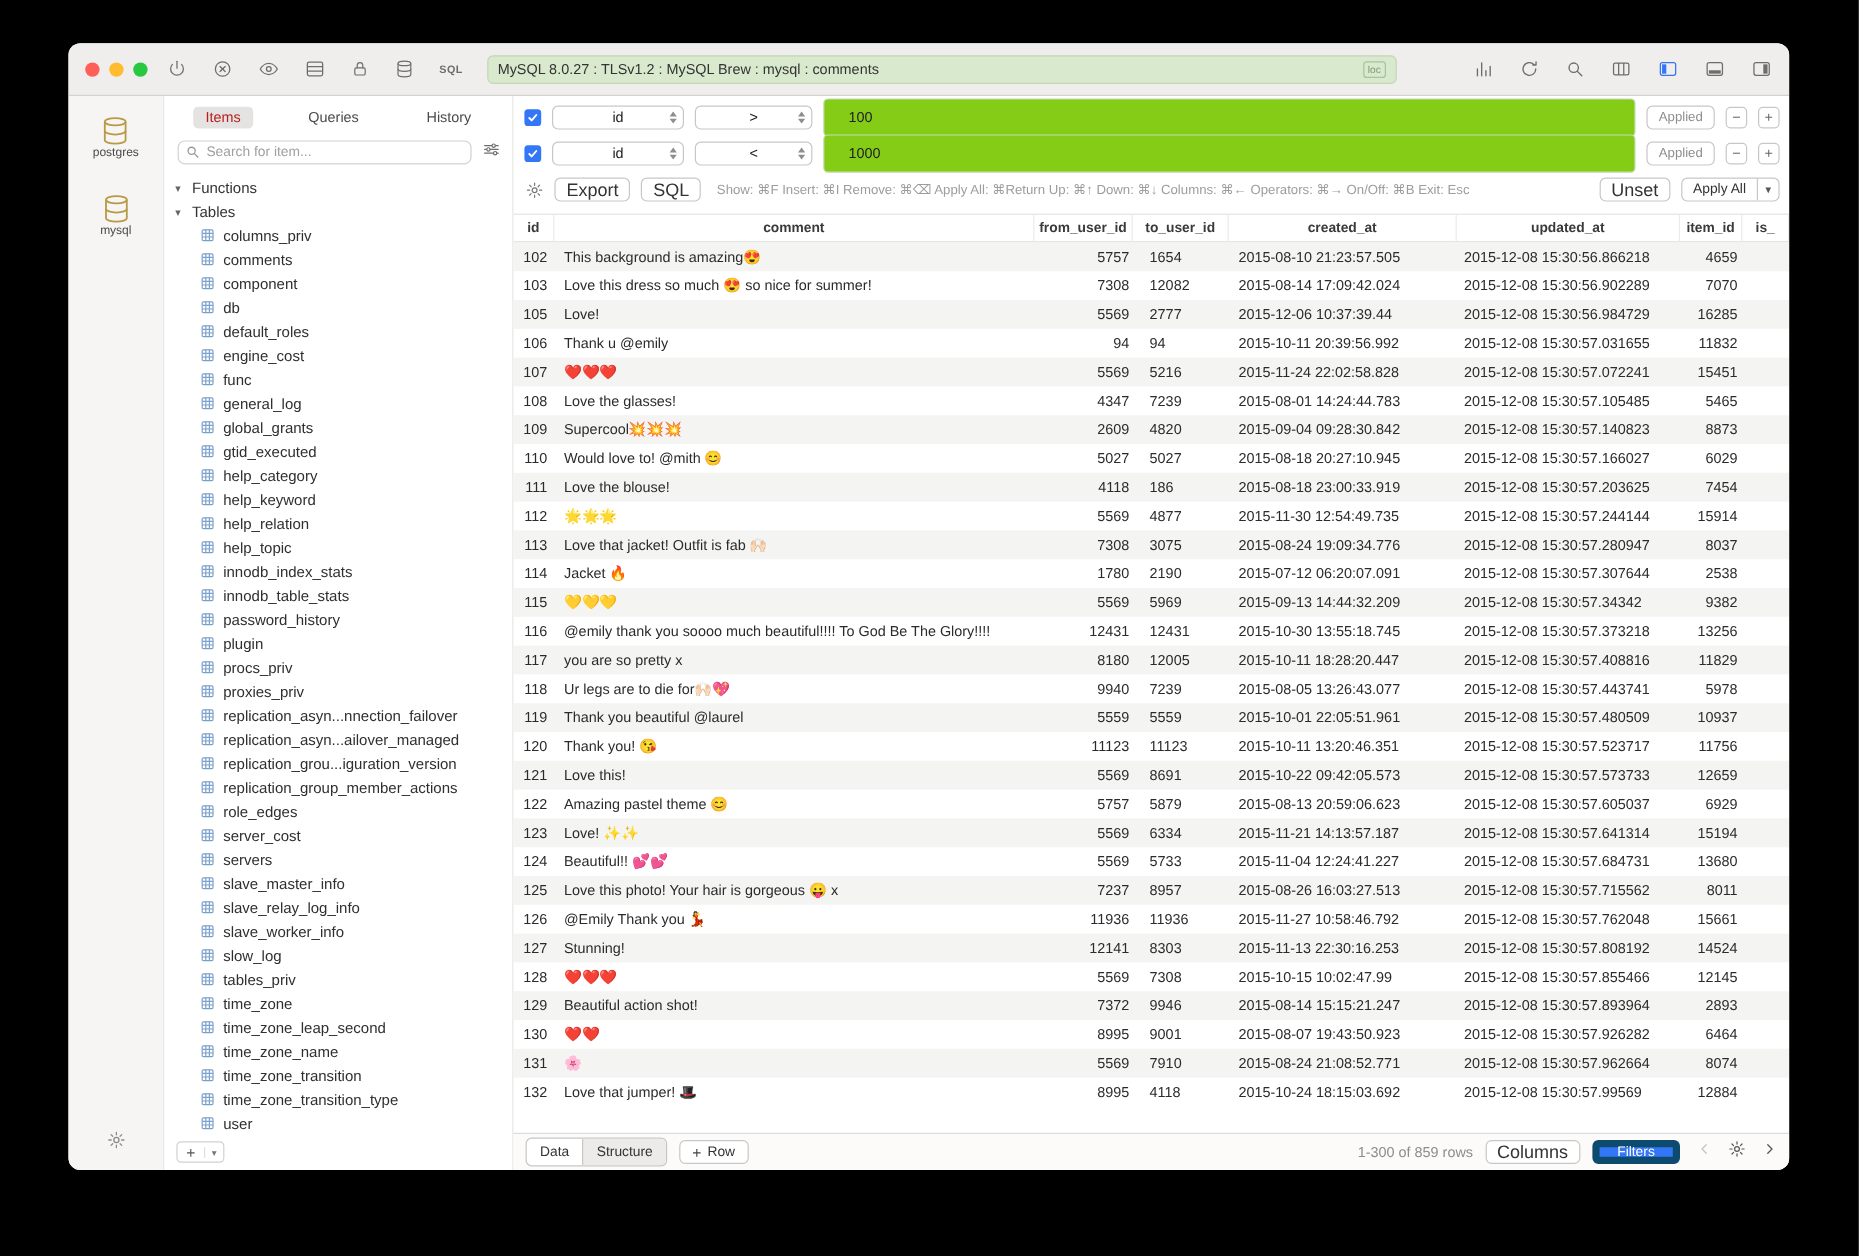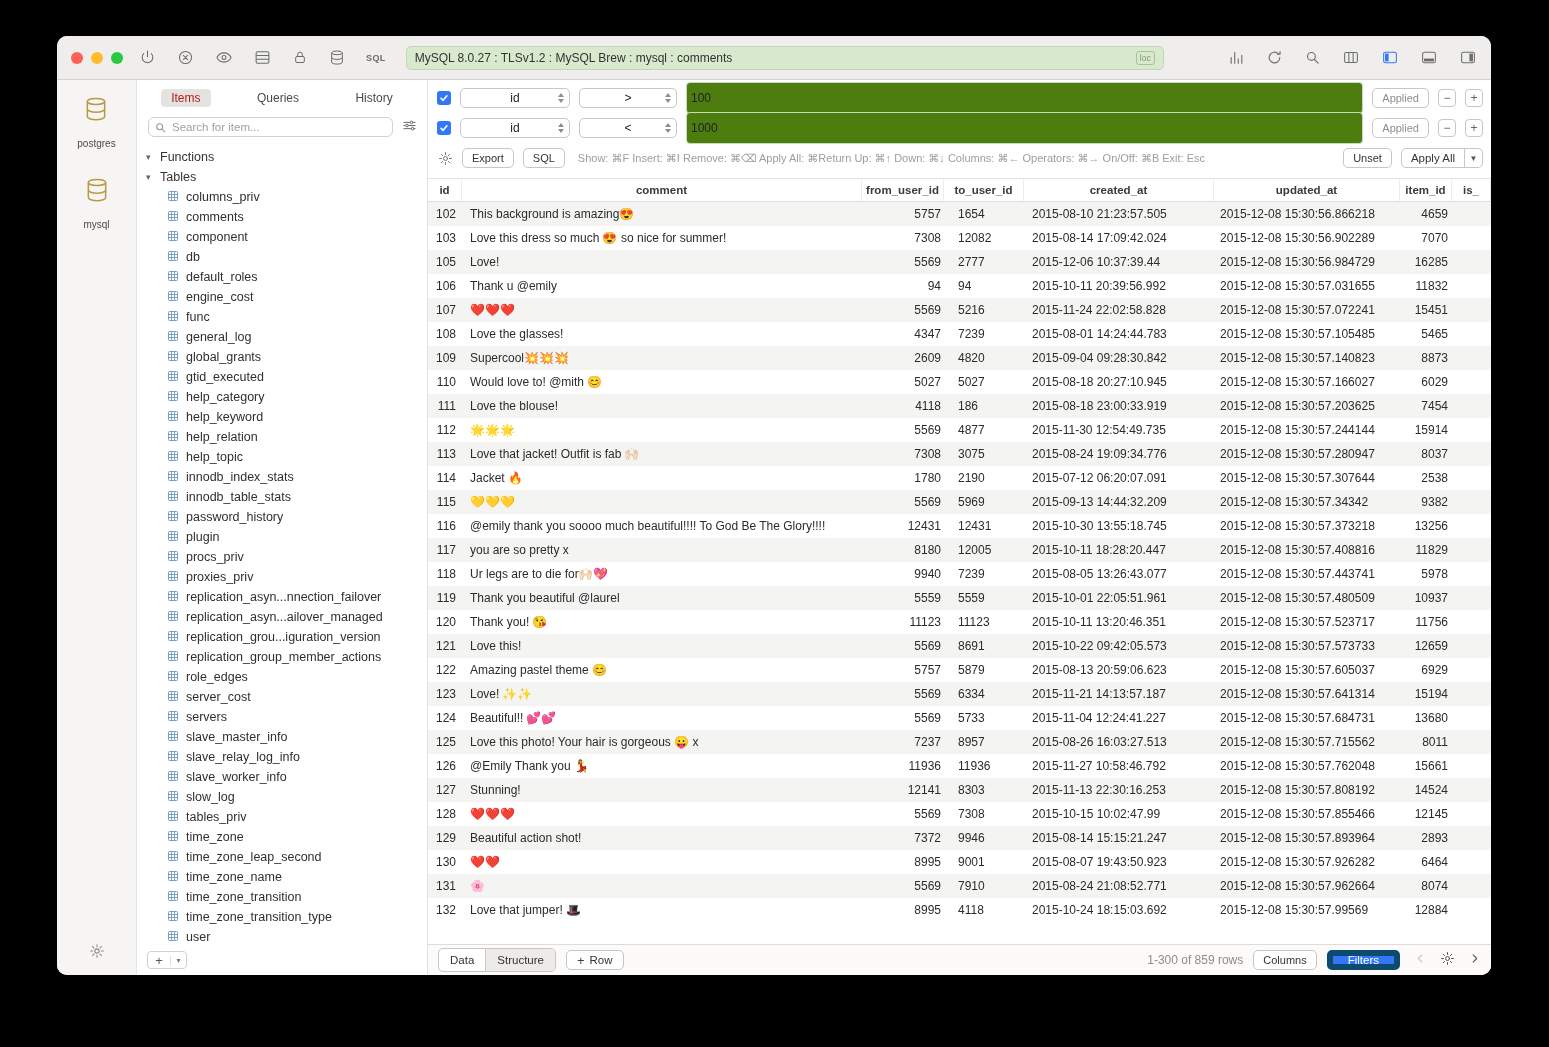--- a/index.html
+++ b/index.html
@@ -12,21 +12,21 @@
 .tl.red{background:#ff5f57}.tl.yellow{background:#febc2e}.tl.green{background:#28c840}
 .tbicons{display:flex;align-items:center;gap:21px;color:#6d6d6d}
 .tbicons svg{display:block}
 .sql-label{font-size:9px;font-weight:700;letter-spacing:.4px;color:#6d6d6d}
 .title-box{width:758px;height:24px;margin-left:20px;background:#d8e9ce;border:1px solid #c2d6b6;border-radius:5px;display:flex;align-items:center;padding:0 8px;font-size:12px;color:#333;white-space:nowrap;overflow:hidden}
 .loc-badge{margin-left:auto;font-size:8.5px;color:#7c9a6f;border:1px solid #a9c29c;border-radius:3px;padding:0 3px;line-height:12px}
 .tbicons.right{margin-left:auto}
 .blue{color:#3477f6}
 .wbody{flex:1;display:flex;min-height:0}
 .rail{flex:0 0 80px;background:#f6f5f3;border-right:1px solid #e6e5e3;display:flex;flex-direction:column;align-items:center;padding-top:16px;gap:28px}
-.conn{display:flex;flex-direction:column;align-items:center;gap:16px}
+.conn{display:flex;flex-direction:column;align-items:center;gap:0}
 .conn-label{font-size:10px;color:#4a4a4a}
 .rail-gear{margin-top:auto;margin-bottom:12px;color:#8a8a8a}
 .sidebar{flex:0 0 291px;background:#fff;border-right:1px solid #e2e1df;display:flex;flex-direction:column;min-height:0}
 .sbtabs{display:flex;justify-content:space-around;align-items:center;padding:9px 6px 4px;font-size:12px;color:#4a4a4a}
 .sbtab{padding:2px 10px;border-radius:4px;white-space:nowrap}
 .sbtab.active{background:#e4e3e1;color:#b91c1c}
 .searchrow{display:flex;align-items:center;gap:9px;padding:6px 10px 5px 11px}
 .search-box{flex:1;position:relative}
 .search-input{width:100%;height:20px;border:1px solid #d2d1cf;border-radius:6px;background:#fff;font-size:11.5px;padding:0 6px 0 23px;color:#333;outline:none;font-family:inherit}
 .search-input::placeholder{color:#a0a09e}
@@ -45,23 +45,23 @@
 .frow{display:flex;align-items:center;gap:9px;height:22px}
 .fcheck{width:14px;height:14px;border-radius:3px;background:#3477f6;display:flex;align-items:center;justify-content:center;flex:0 0 14px}
 .fselect{height:20px;border:1px solid #c8c7c5;border-radius:5px;background:#fff;display:flex;align-items:center;justify-content:center;position:relative;font-size:12px;color:#222}
 .fselect .stepper{position:absolute;right:5px}
 .stepper{display:flex;flex-direction:column;gap:2px}
 .stepper i{display:block;width:0;height:0;border-left:3.5px solid transparent;border-right:3.5px solid transparent}
 .stepper .up{border-bottom:4px solid #8e8e8e}
 .stepper .dn{border-top:4px solid #8e8e8e}
 .fcol{width:110px}
 .fop{width:98px}
-.fvalue{flex:1;height:32px;border:1px solid #c7dcba;background:#4d7c0f;border-radius:4px;font-size:12px;color:#222;padding:0 4px;outline:none;font-family:inherit}
+.fvalue{flex:1;height:32px;border:1px solid #c7dcba;background:#84cc16;border-radius:4px;font-size:12px;color:#222;padding:0 20px;outline:none;font-family:inherit}
 .btn{height:20px;border:1px solid #c8c7c5;background:#fff;border-radius:5px;font-size:11px;color:#8e8e8c;padding:0 9px;font-family:inherit;white-space:nowrap}
-.btn.dark{color:#333;font-size:11px}
+.btn.dark{color:#333;font-size:15px}
 .sqbtn{width:18px;height:18px;border:1px solid #c8c7c5;background:#fff;border-radius:4px;color:#666;font-size:12px;line-height:1;display:flex;align-items:center;justify-content:center;font-family:inherit}
 .ftoolbar{margin-top:8px;display:flex;align-items:center;gap:9px;padding:0 8px 0 10px;height:22px}
 .gearbtn{color:#787878;display:flex}
 .shortcuts{flex:1;font-size:11px;color:#9d9d9b;white-space:nowrap;overflow:hidden;margin:0 4px}
 .applyall{display:flex;align-items:center;height:20px;border:1px solid #c8c7c5;border-radius:5px;background:#fff}
 .applyall .lbl{padding:0 9px;font-size:11.5px;color:#333}
 .applyall .sep{width:1px;align-self:stretch;background:#c8c7c5}
 .applyall .caret{width:17px;display:flex;align-items:center;justify-content:center;color:#555;font-size:8px}
 .grid{margin-top:9px;flex:1;min-height:0;display:flex;flex-direction:column;border-top:1px solid #e4e3e1;overflow:hidden}
 .grid-cols{display:grid;grid-template-columns:34px 400px 82px 80px 190px 186px 52px minmax(0,1fr)}

